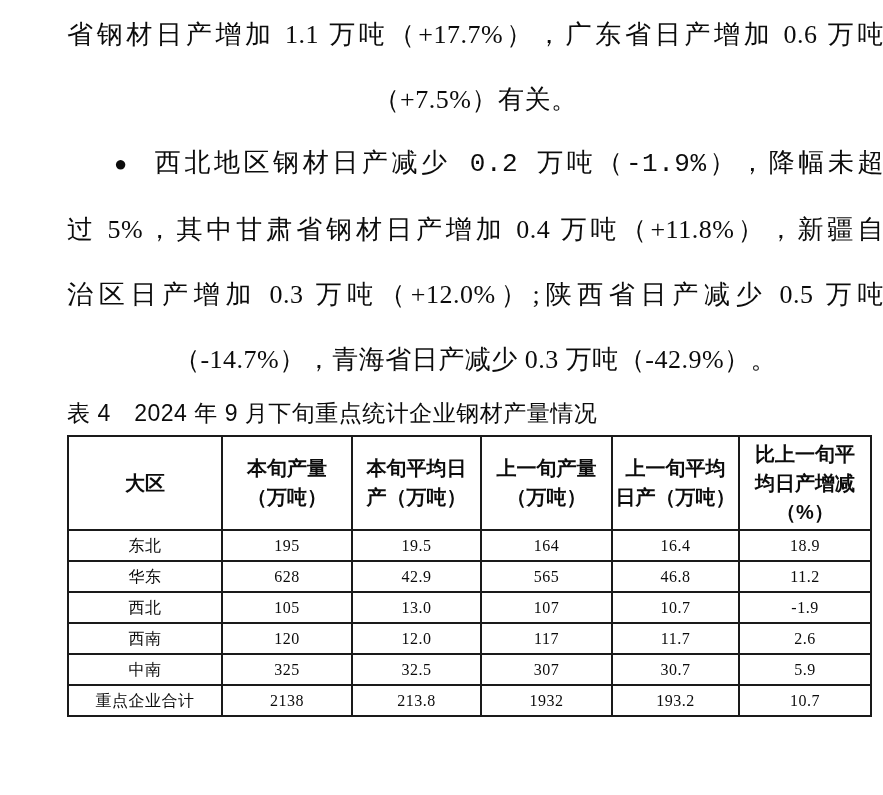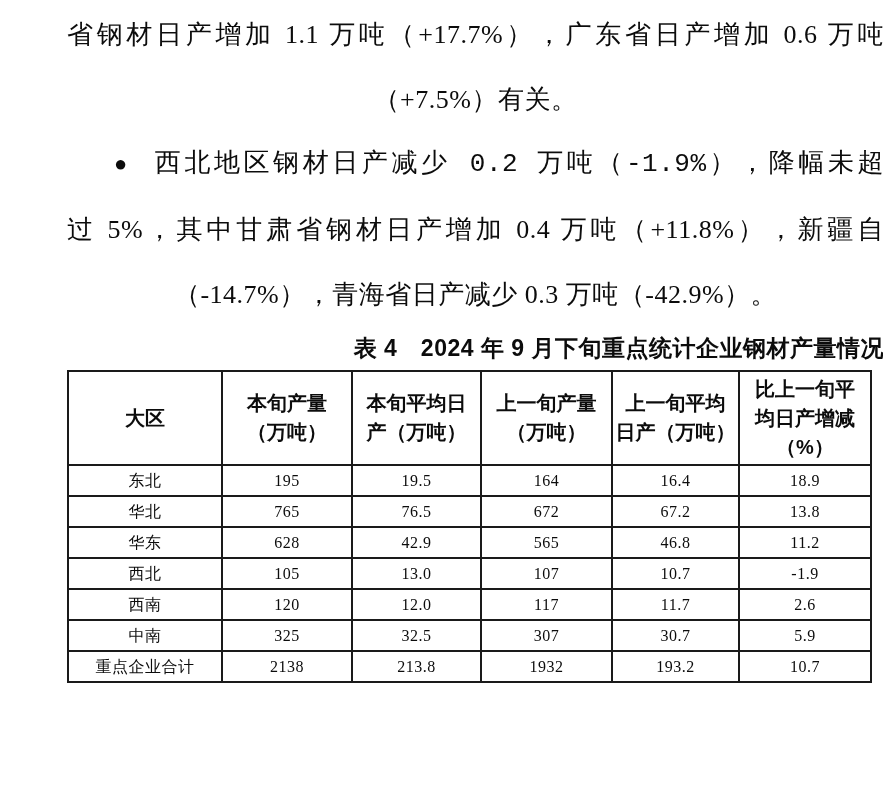--- a/index.html
+++ b/index.html
@@ -33,22 +33,22 @@
     font-size: 22px;
     margin-right: 24px;
   }
   .text-line.bulleted { padding-left: 47px; font-family: Liberation Mono, monospace; }
   
   .table-title {
     margin-top: 7px;
     height: 33px;
     line-height: 28px;
     font-size: 23px;
-    font-weight: bold;
-    text-align: right;
+    font-weight: normal;
+    text-align: left;
     font-family: "Liberation Sans", "DejaVu Sans", sans-serif;
     letter-spacing: 0.5px;
   }
   
   table.stats {
     border-collapse: collapse;
     table-layout: fixed;
     width: 803px;
     margin-top: 3px;
   }
@@ -77,20 +77,21 @@
 </head>
 <body>
 
 <div class="page">
 
   <div>
       <div class="text-line just"><span>省钢材日产增加 1.1 万吨（+17.7%），广东省日产增加 0.6 万吨</span></div>
       <div class="text-line"><span>（+7.5%）有关。</span></div>
       <div class="text-line just bulleted"><span class="bullet">●</span><span>西北地区钢材日产减少 0.2 万吨（-1.9%），降幅未超</span></div>
       <div class="text-line just"><span>过 5%，其中甘肃省钢材日产增加 0.4 万吨（+11.8%），新疆自</span></div>
+      <div class="text-line just"><span>治区日产增加 0.3 万吨（+12.0%）;陕西省日产减少 0.5 万吨</span></div>
       <div class="text-line"><span>（-14.7%），青海省日产减少 0.3 万吨（-42.9%）。</span></div>
     </div>
 
   <div class="table-title">表 4　2024 年 9 月下旬重点统计企业钢材产量情况</div>
 
   <table class="stats">
     <colgroup>
       <col style="width:154px">
       <col style="width:130px">
       <col style="width:129px">
@@ -115,28 +116,20 @@
         </tr>
     </thead>
     <tbody>
         <tr>
           <td>东北</td>
           <td>195</td>
           <td>19.5</td>
           <td>164</td>
           <td>16.4</td>
           <td>18.9</td>
-        </tr>
-        <tr>
-          <td>华北</td>
-          <td>765</td>
-          <td>76.5</td>
-          <td>672</td>
-          <td>67.2</td>
-          <td>13.8</td>
         </tr>
         <tr>
           <td>华东</td>
           <td>628</td>
           <td>42.9</td>
           <td>565</td>
           <td>46.8</td>
           <td>11.2</td>
         </tr>
         <tr>

